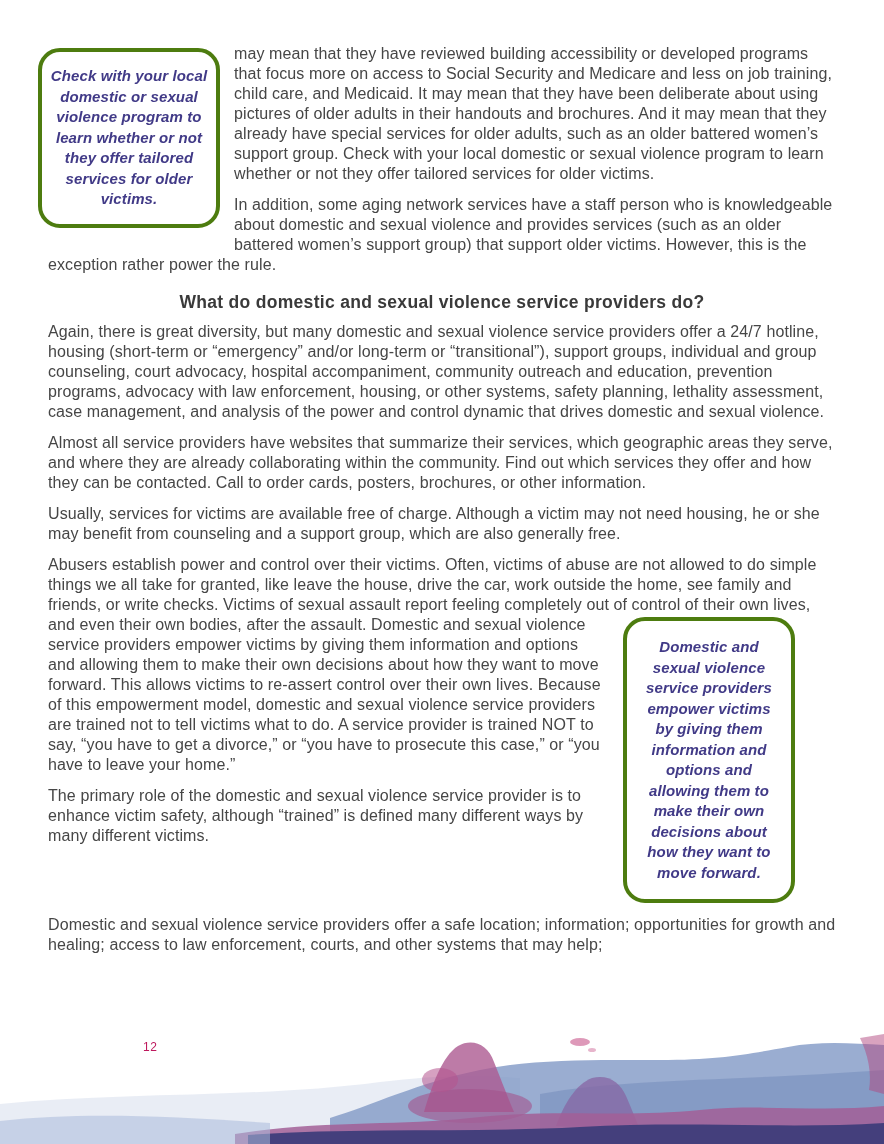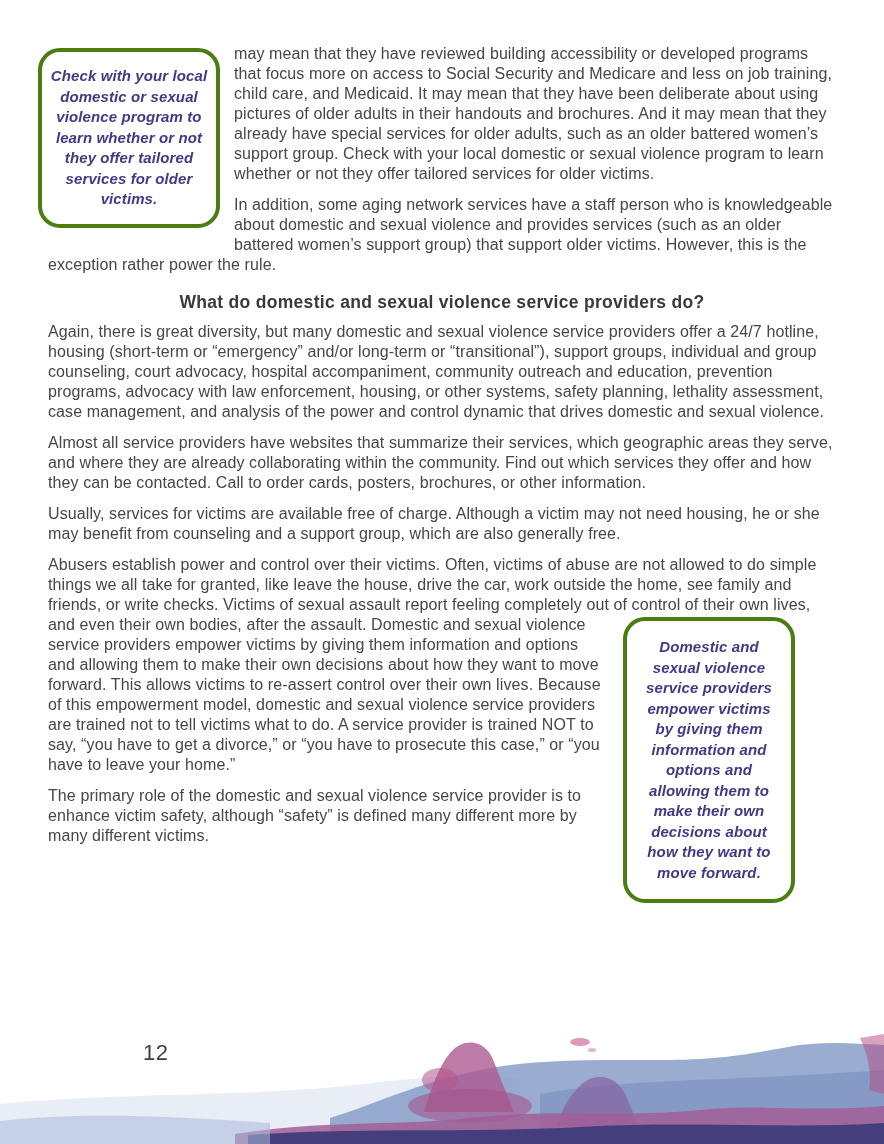--- a/index.html
+++ b/index.html
@@ -55,22 +55,22 @@
   .callout-right {
     float: right;
     width: 172px;
     margin: 2px 41px 12px 17px;
     padding: 16px 12px;
   }
   .page-number {
     position: absolute;
     left: 143px;
     top: 1040px;
-    font-size: 22px;
-    color: #404040;
+    font-size: 12px;
+    color: #be185d;
     letter-spacing: 0.5px;
   }
   .watercolor {
     position: absolute;
     left: 0;
     bottom: 0;
     width: 884px;
     height: 124px;
     display: block;
   }
@@ -94,22 +94,23 @@
 
     <p class="body-par">Again, there is great diversity, but many domestic and sexual violence service providers offer a 24/7 hotline, housing (short-term or “emergency” and/or long-term or “transitional”), support groups, individual and group counseling, court advocacy, hospital accompaniment, community outreach and education, prevention programs, advocacy with law enforcement, housing, or other systems, safety planning, lethality assessment, case management, and analysis of the power and control dynamic that drives domestic and sexual violence.</p>
 
     <p class="body-par">Almost all service providers have websites that summarize their services, which geographic areas they serve, and where they are already collaborating within the community. Find out which services they offer and how they can be contacted. Call to order cards, posters, brochures, or other information.</p>
 
     <p class="body-par">Usually, services for victims are available free of charge. Although a victim may not need housing, he or she may benefit from counseling and a support group, which are also generally free.</p>
 
     <p class="body-par"><span>Abusers establish power and control over their victims. Often, victims of abuse are not allowed to do simple things we all take for granted, like leave the house, drive the car, work outside the home, see family and friends, or write checks. Victims of sexual assault report feeling completely out of control of </span><span class="callout callout-right"><span>Domestic and sexual violence service providers empower victims by giving them information and options and allowing them to make their own decisions about how they want to move forward.</span></span><span>their own lives, and even their own bodies, after the assault. Domestic and sexual violence service providers empower victims by giving them information and options and allowing them to make their own decisions about how they want to move forward. This allows victims to re-assert control over their own lives. Because of this empowerment model, domestic and sexual violence service providers are trained not to tell victims what to do. A service provider is trained NOT to say, “you have to get a divorce,” or “you have to prosecute this case,” or “you have to leave your home.”</span></p>
 
 
-    <p class="body-par">The primary role of the domestic and sexual violence service provider is to enhance victim safety, although “safety” is defined many different more by many different victims.</p>
+    <p class="body-par">The primary role of the domestic and sexual violence service provider is to enhance victim safety, although “trained” is defined many different ways by many different victims.</p>
 
+    <p class="body-par clear-right">Domestic and sexual violence service providers offer a safe location; information; opportunities for growth and healing; access to law enforcement, courts, and other systems that may help;</p>
 
   </div>
 
   <div class="page-number">12</div>
 
   <svg class="watercolor" viewBox="0 0 884 124" preserveAspectRatio="none" xmlns="http://www.w3.org/2000/svg">
 
     <path d="M0 84 C120 72 260 78 380 62 C430 56 470 54 520 58 L520 124 L0 124 Z" fill="#c9d3e6" opacity="0.40"></path>
 
     <path d="M330 98 C370 86 420 62 480 50 C540 38 600 40 660 40 C720 40 748 34 788 27 C818 21 850 23 884 25 L884 124 L330 124 Z" fill="#8199c6" opacity="0.80"></path>

